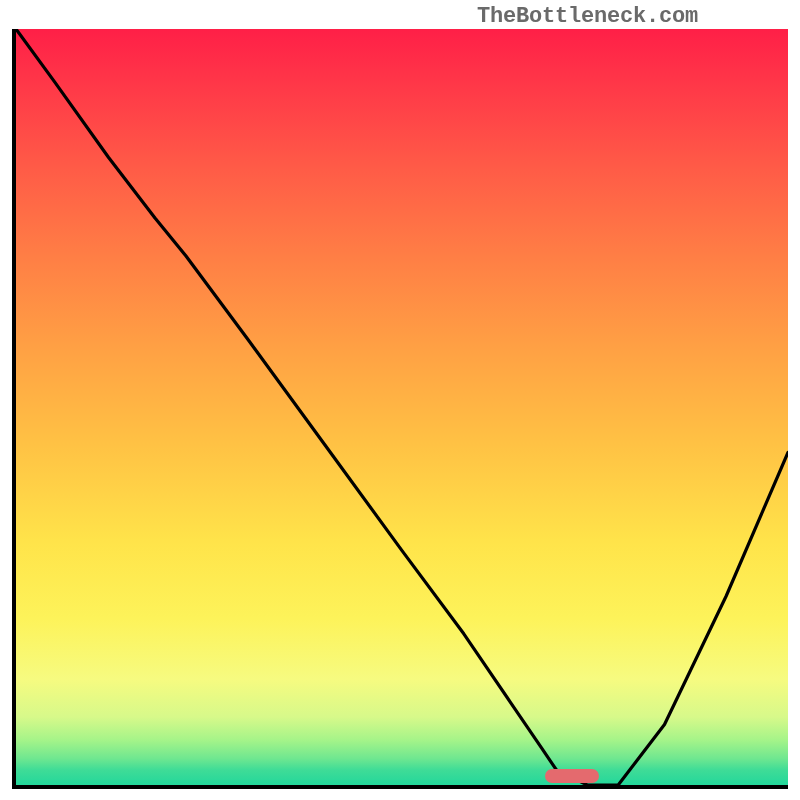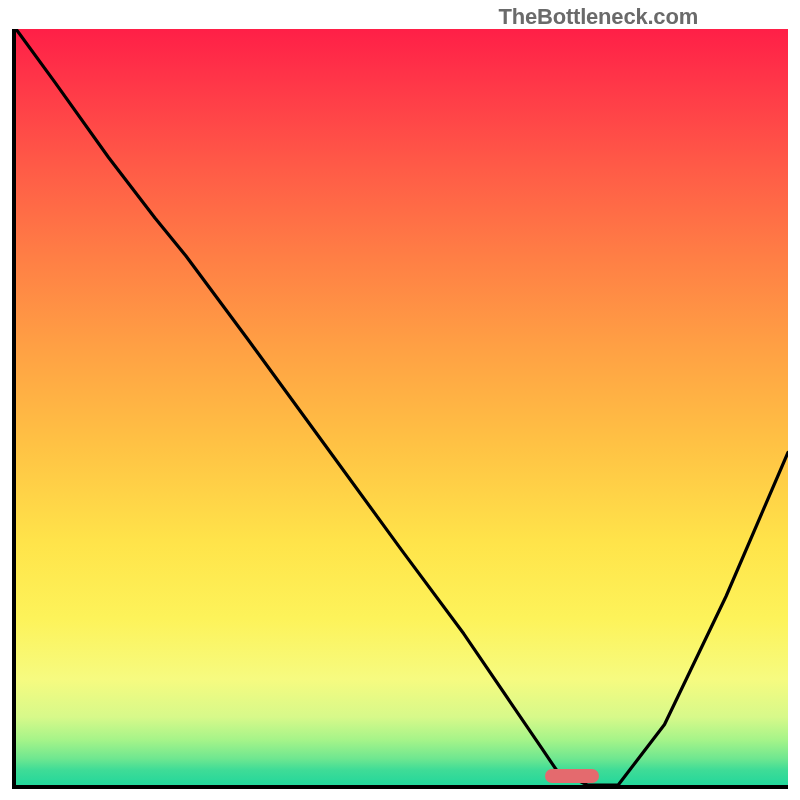--- a/index.html
+++ b/index.html
@@ -8,20 +8,21 @@
     width: 800px;
     height: 800px;
     overflow: hidden;
     background: #ffffff;
     font-family: Arial, Helvetica, sans-serif;
   }
   .container {
     position: relative;
     width: 708px;
     height: 800px;
+    font-family: Liberation Mono, monospace;
   }
   .watermark {
     position: absolute;
     top: 4px;
     right: 10px;
     font-size: 22px;
     font-weight: 600;
     color: #6a6a6a;
     letter-spacing: -0.2px;
     z-index: 20;

